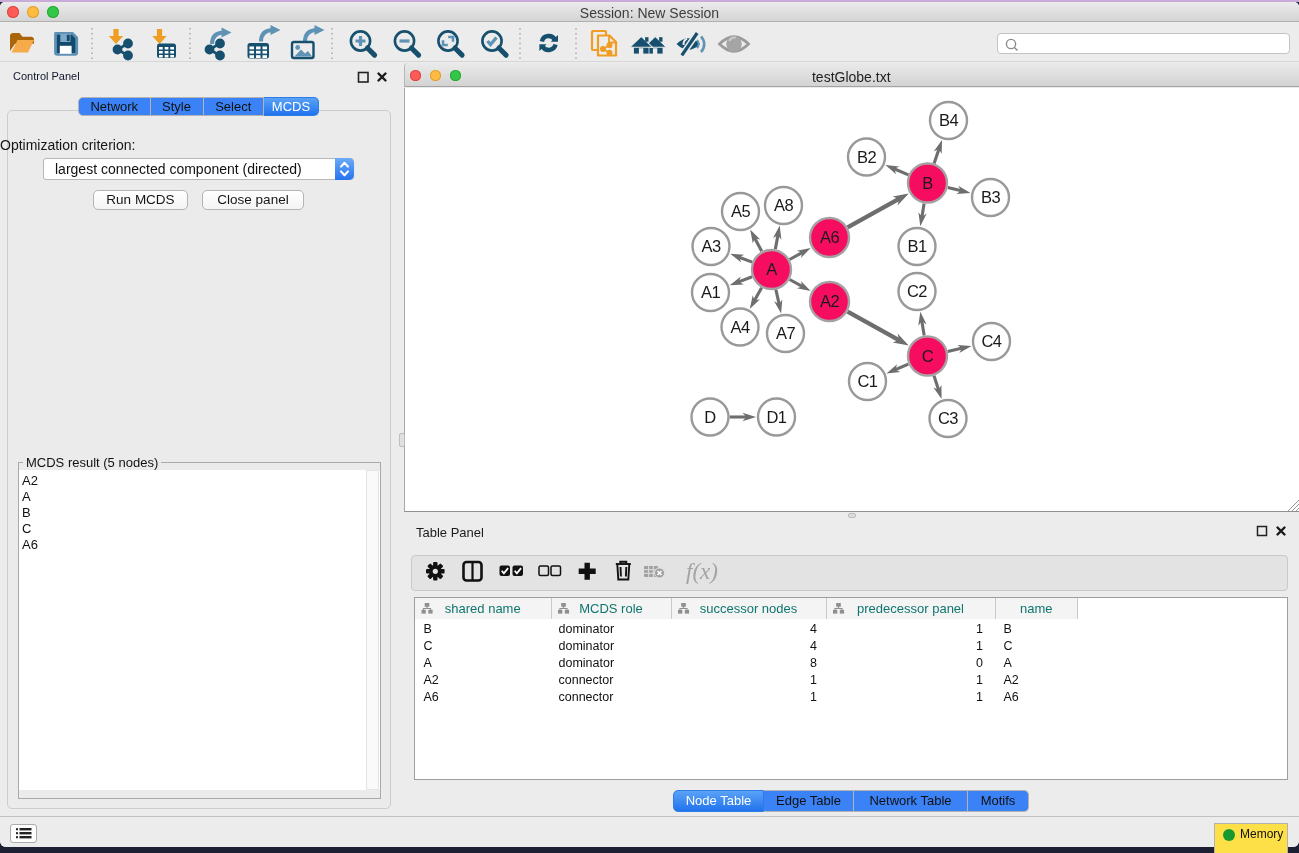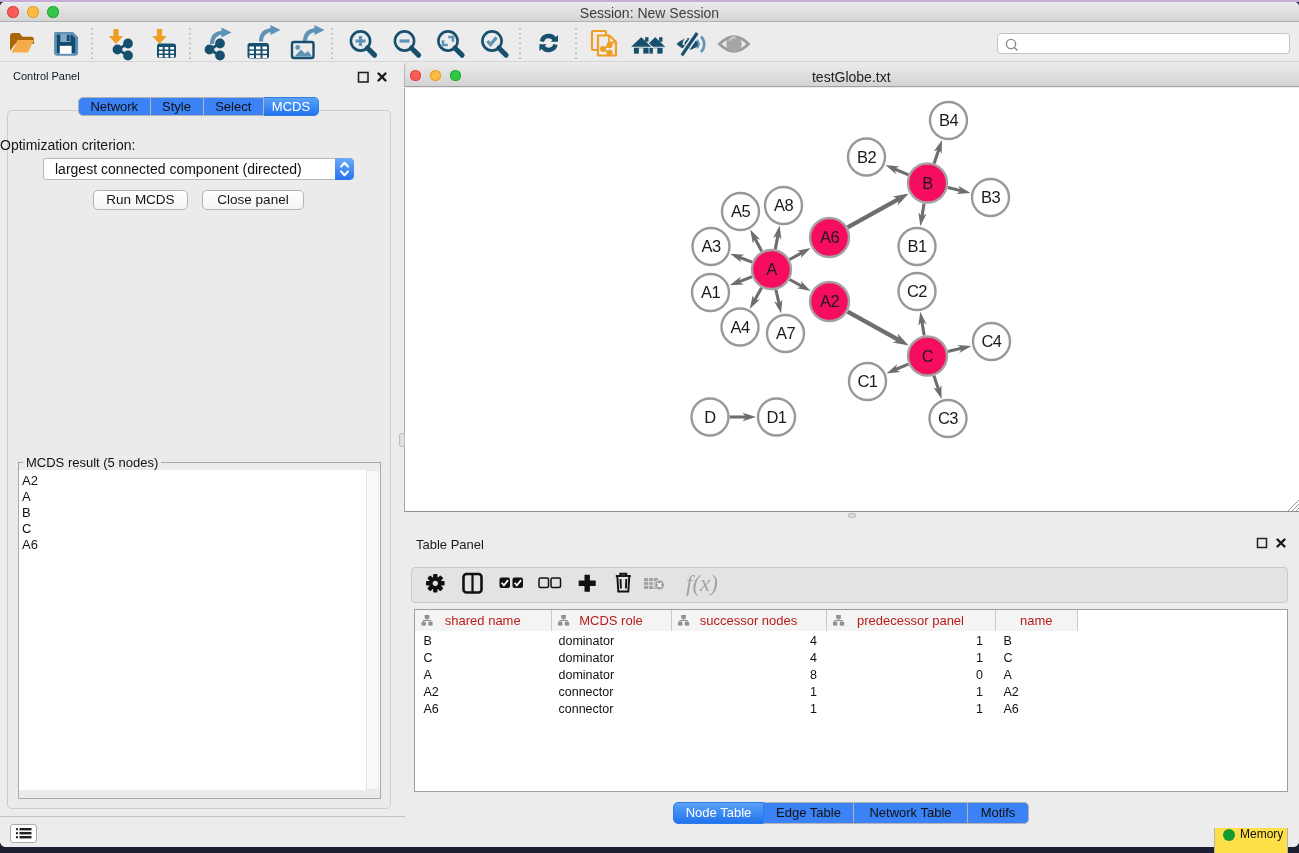--- a/index.html
+++ b/index.html
@@ -33,25 +33,25 @@
 #mscroll{right:1px;top:0px;width:13.5px;height:320px;background:#fafafa;border:1px solid #e4e4e4}
 #statusbar{left:0;top:816px;width:1299px;height:31px;background:#ececec;border-top:1px solid #c2c2c2;border-radius:0 0 6px 6px}
 #listbtn{left:10px;top:824px;width:27px;height:19px;background:#fdfdfd;border:1px solid #ababab;border-radius:3px}
 #membox{left:1214px;top:823px;width:74px;height:40px;background:#fde047;border:1px solid #b2b2b2;font-size:12px;color:#111;line-height:20px}
 #memdot{left:8px;top:4.5px;width:12px;height:12px;border-radius:50%;background:#149a2e}
 #netwin{left:403.5px;top:63px;width:895.5px;height:450px}
 #nw-title{left:0;top:0;width:895.5px;height:24px;background:linear-gradient(180deg,#eaeaea,#d3d3d3);border-bottom:1px solid #a2a2a2;border-radius:4px 0 0 0;border-left:1px solid #b5b5b5}
 .tl2{width:11px;height:11px;border-radius:50%}
 #nw-text{width:100%;text-align:center;top:5.5px;font-size:14px;color:#222}
 #nw-body{left:0;top:25px;width:895.5px;height:424px;background:#fff;border-left:1px solid #a8a8a8;border-bottom:1px solid #8f8f8f}
-#tp{left:405px;top:531px;width:894px;height:297px;background:#ececec}
+#tp{left:405px;top:519px;width:894px;height:297px;background:#ececec}
 #tp-title{left:11px;top:6px;font-size:13px;color:#1c1c1c}
 #tp-toolbar{left:6px;top:35.5px;width:877px;height:36px;background:#e3e3e3;border:1px solid #c9c9c9;border-radius:4px}
 #tbl{left:9px;top:78px;width:874px;height:183px;background:#fff;border:1px solid #9e9e9e}
-.hcell{top:0;height:21px;border-right:1px solid #c9c9c9;background:#f4f4f4;font-size:13px;color:#b91c1c;text-align:center;line-height:21px}
+.hcell{top:0;height:21px;border-right:1px solid #c9c9c9;background:#f4f4f4;font-size:13px;color:#0f766e;text-align:center;line-height:21px}
 .trow{left:0;width:870px;height:17px;font-size:12.5px;color:#111}
 .tcell{position:absolute;top:1.5px}
 #tp-tabs{left:268px;top:271px;width:356px;height:21.5px}
 #tp-tabs .tab{line-height:20px}
 .num{text-align:right}
 </style></head><body>
 <div class="abs" id="winbg"></div>
 <div class="abs" id="titlebar"></div>
 <div class="abs tl" style="left:7px;background:#fc5b57;box-shadow:inset 0 0 0 1px #dd4742"></div>
 <div class="abs tl" style="left:27px;background:#fdbc40;box-shadow:inset 0 0 0 1px #de9d33"></div>

